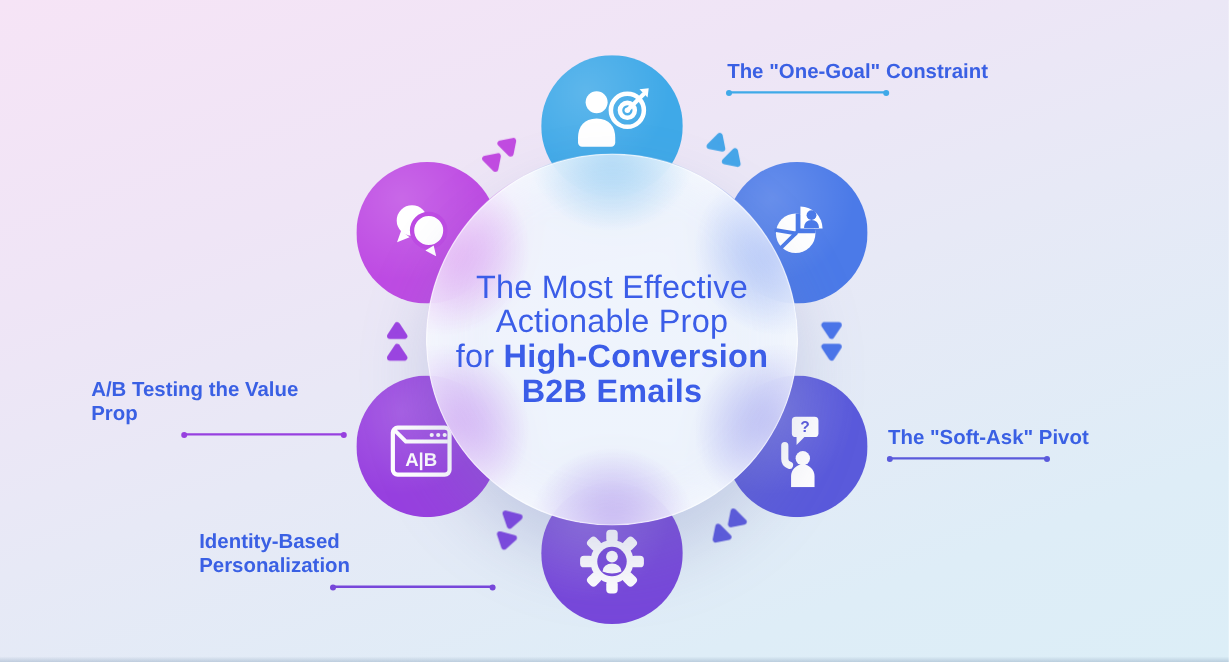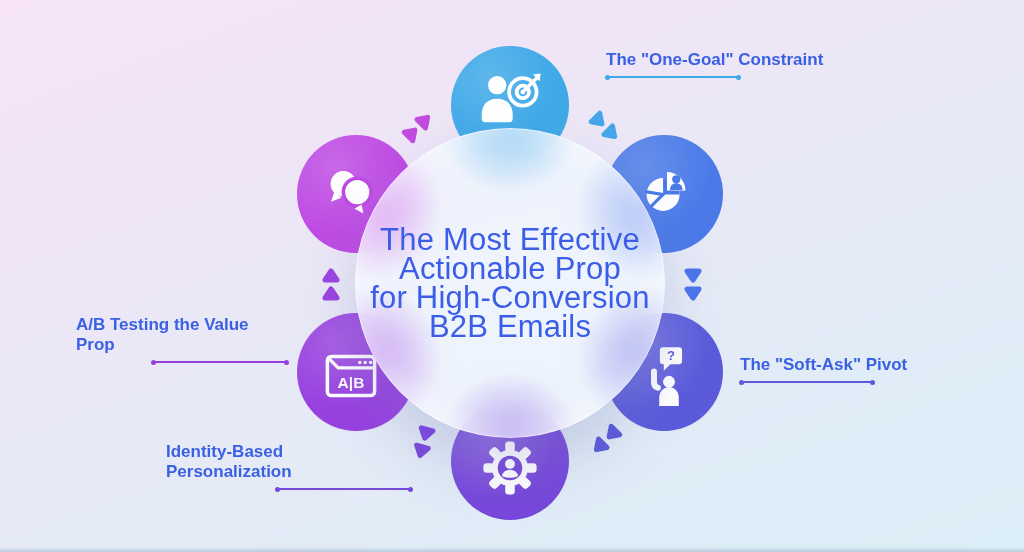--- a/index.html
+++ b/index.html
@@ -35,22 +35,22 @@
       radial-gradient(110px 110px at 95% 74%,rgba(98,98,225,.38),transparent 65%),
       radial-gradient(110px 110px at 50% 102%,rgba(128,84,225,.42),transparent 65%),
       radial-gradient(110px 110px at 5% 74%,rgba(160,74,228,.38),transparent 65%),
       radial-gradient(110px 110px at 5% 26%,rgba(196,80,230,.40),transparent 65%),
       linear-gradient(rgba(240,246,253,.80),rgba(240,246,253,.80));
     backdrop-filter:blur(22px) saturate(1.05);
     -webkit-backdrop-filter:blur(22px) saturate(1.05);
     box-shadow:0 30px 55px rgba(118,128,185,.28),
       inset 0 0 0 1px rgba(255,255,255,.55),
       inset 0 0 42px rgba(255,255,255,.65);}
-  .title{color:#3b5de8;font-size:31px;line-height:29px;font-weight:400;letter-spacing:.2px;}
-  .title .b{font-weight:400;}
+  .title{color:#3b5de8;font-size:27px;line-height:29px;font-weight:400;letter-spacing:.2px;}
+  .title .b{font-weight:700;}
   
   .label{position:absolute;z-index:3;color:#3a60e4;font-size:17px;font-weight:700;line-height:20px;}
   .underline{height:2px;margin-top:6px;border-radius:2px;position:relative;background-color:var(--c,#888);}
   .underline::before,.underline::after{content:'';position:absolute;width:5px;height:5px;border-radius:50%;
     background-color:inherit;top:-1.5px;}
   .underline::before{left:-1px;}
   .underline::after{right:-1px;}
   .ul-left{width:134px;margin-right:auto;}
   .ul-right{width:136px;margin-left:auto;}
   .l-one-goal{left:606px;top:50px;width:240px;}

